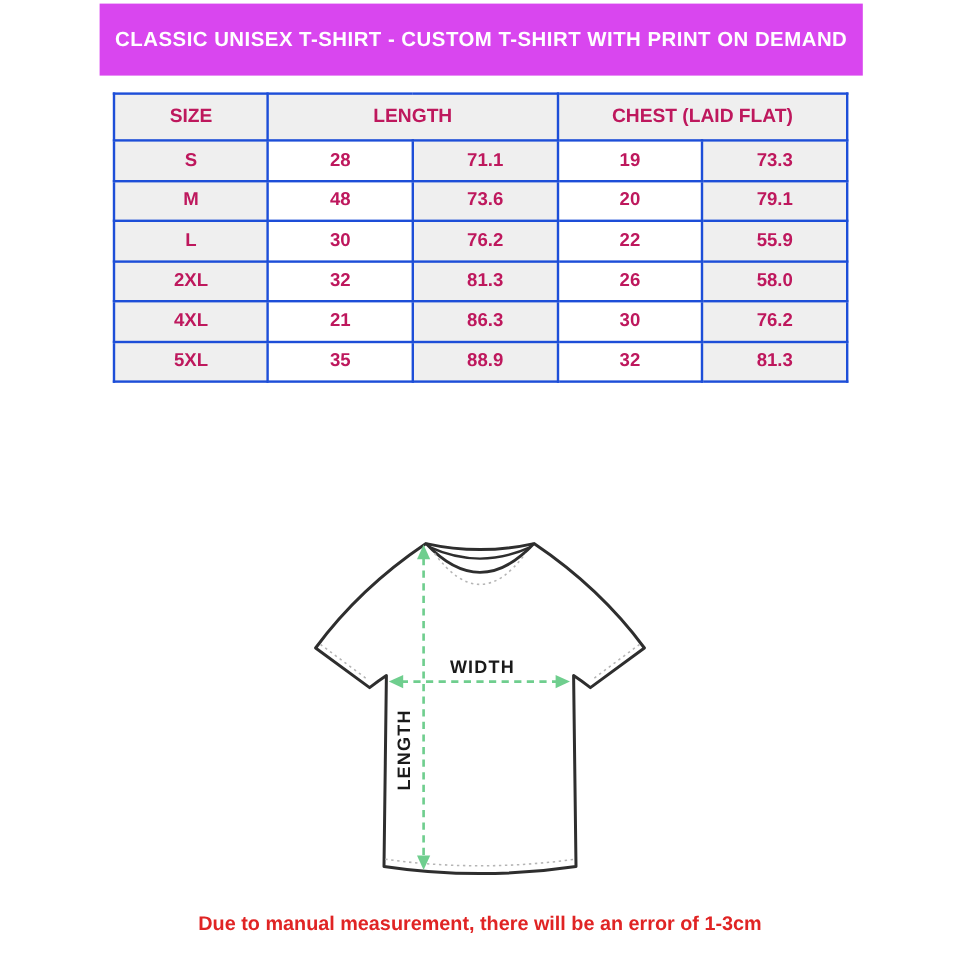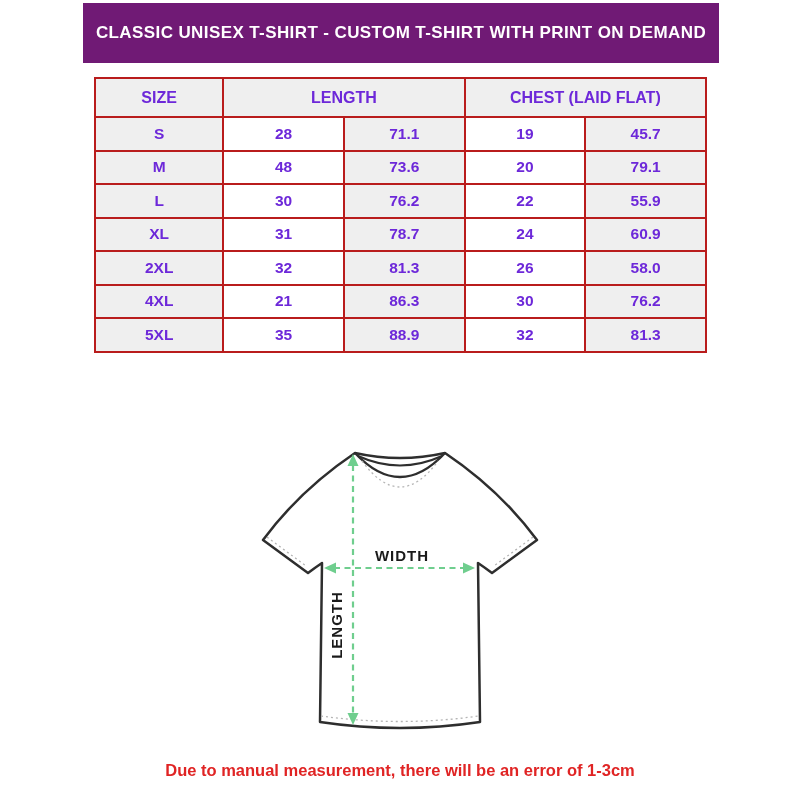--- a/index.html
+++ b/index.html
@@ -3,34 +3,34 @@
 <meta charset="utf-8">
 <style>
   html,body{margin:0;padding:0;background:#ffffff;}
   .page{
     position:relative;width:800px;height:800px;background:#ffffff;overflow:hidden;
     font-family:"Liberation Sans",sans-serif;color:#1a1a1a;
   }
   
   .banner{
     position:absolute;left:83px;top:3px;width:636px;height:60px;
-    background:#701a75;display:flex;align-items:center;justify-content:center;
+    background:#d946ef;display:flex;align-items:center;justify-content:center;
   }
   .banner span{
     color:#ffffff;font-weight:700;font-size:17px;letter-spacing:.4px;white-space:nowrap;
   }
   
   table.size-table{
     position:absolute;left:94px;top:77px;width:613px;
     border-collapse:collapse;table-layout:fixed;
   }
   table.size-table th,
   table.size-table td{
-    border:2px solid #b91c1c;text-align:center;vertical-align:middle;
-    font-weight:700;color:#6d28d9;background:#ffffff;padding:0;
+    border:2px solid #1d4ed8;text-align:center;vertical-align:middle;
+    font-weight:700;color:#be185d;background:#ffffff;padding:0;
   }
   table.size-table th{height:37px;font-size:16px;background:#efefef;}
   table.size-table td{height:31.5px;font-size:15.5px;}
   table.size-table td:nth-child(1),
   table.size-table td:nth-child(3),
   table.size-table td:nth-child(5){background:#efefef;}
   
   .tshirt-wrap{position:absolute;left:240px;top:435px;width:320px;height:310px;}
   
   .footer-note{
@@ -61,42 +61,35 @@
         <th colspan="2">LENGTH</th>
         <th colspan="2">CHEST (LAID FLAT)</th>
       </tr>
     </thead>
     <tbody id="size-rows">
         <tr>
           <td>S</td>
           <td>28</td>
           <td>71.1</td>
           <td>19</td>
-          <td>45.7</td>
+          <td>73.3</td>
         </tr>
         <tr>
           <td>M</td>
           <td>48</td>
           <td>73.6</td>
           <td>20</td>
           <td>79.1</td>
         </tr>
         <tr>
           <td>L</td>
           <td>30</td>
           <td>76.2</td>
           <td>22</td>
           <td>55.9</td>
-        </tr>
-        <tr>
-          <td>XL</td>
-          <td>31</td>
-          <td>78.7</td>
-          <td>24</td>
-          <td>60.9</td>
         </tr>
         <tr>
           <td>2XL</td>
           <td>32</td>
           <td>81.3</td>
           <td>26</td>
           <td>58.0</td>
         </tr>
         <tr>
           <td>4XL</td>

